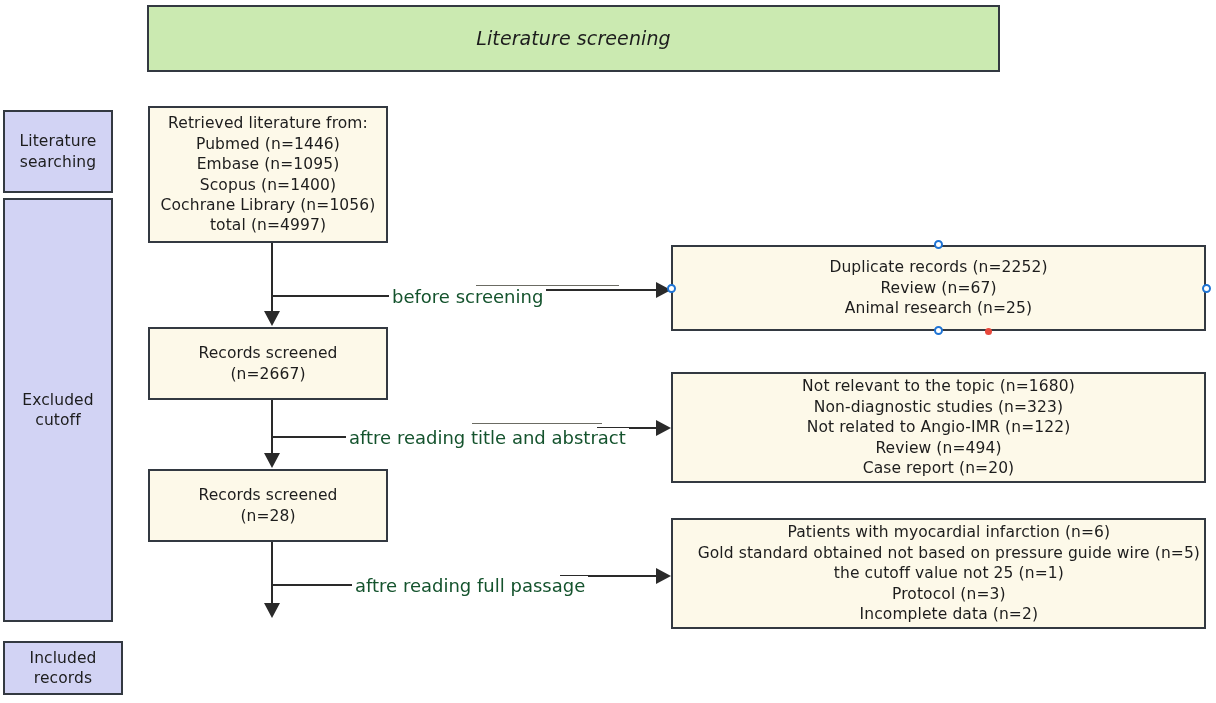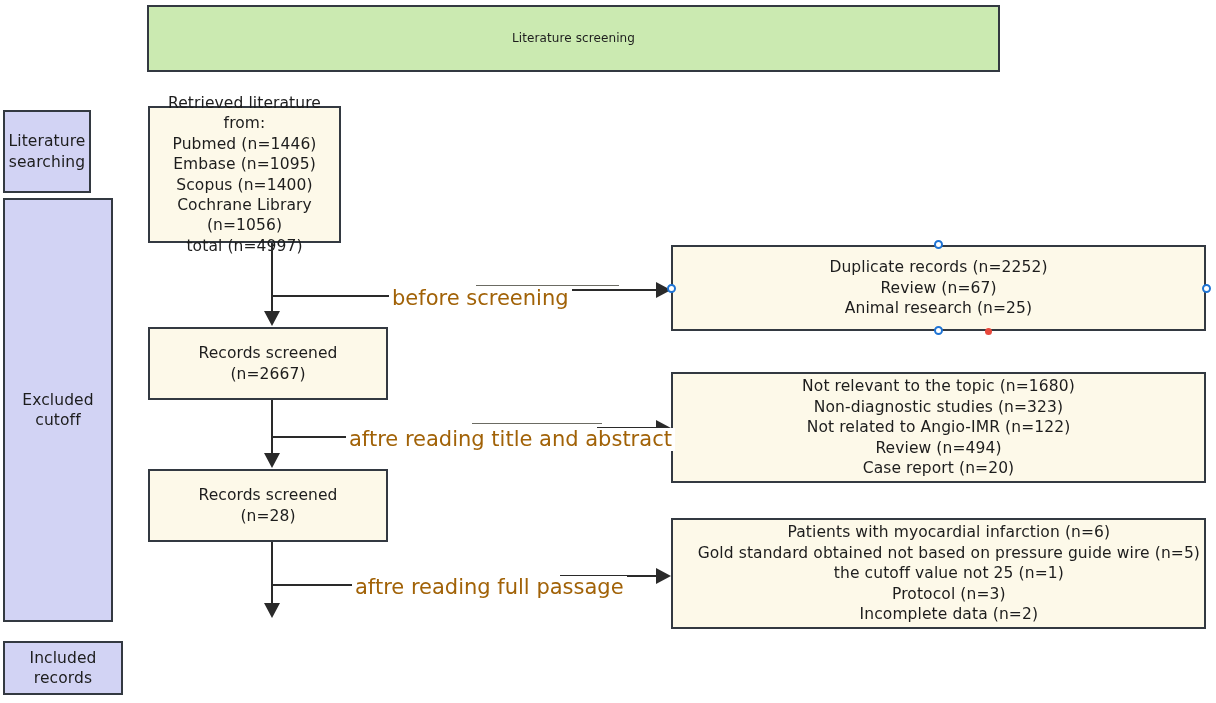--- a/index.html
+++ b/index.html
@@ -33,21 +33,21 @@
     font-size: 15.5px;
     line-height: 1.32;
     letter-spacing: 0.1px;
     white-space: pre-line;
     padding: 2px 4px;
   }
   .node.green  { background: #cbeab1; }
   .node.beige  { background: #fdf9e9; }
   .node.lav    { background: #d2d3f4; }
 
-  .node.header { font-size: 12px; }
+  .node.header { font-size: 19px; font-style: italic; }
 
   
   .vline {
     position: absolute;
     width: 0;
     border-left: 2.5px solid #2a2a2a;
   }
   .hline {
     position: absolute;
     height: 0;
@@ -70,22 +70,22 @@
     position: absolute;
     width: 0; height: 0;
     border-top: 8px solid transparent;
     border-bottom: 8px solid transparent;
     border-left: 15px solid #2a2a2a;
   }
 
   
   .edge-label {
     position: absolute;
-    font-size: 21px;
-    color: #a16207;
+    font-size: 18px;
+    color: #14532d;
     background: #ffffff;
     padding: 0 3px;
     white-space: nowrap;
     line-height: 1.1;
   }
 
   
   .handle {
     position: absolute;
     width: 9px;
@@ -104,36 +104,36 @@
 </style>
 </head>
 <body>
 
 <div id="canvas">
 
   <div class="node green header" style="left:147px; top:5px; width:853px; height:67px;">
     <span>Literature screening</span>
   </div>
 
-  <div class="node lav" style="left:3px; top:110px; width:88px; height:83px;">
+  <div class="node lav" style="left:3px; top:110px; width:110px; height:83px;">
     <span>Literature
 searching</span>
   </div>
 
   <div class="node lav" style="left:3px; top:198px; width:110px; height:424px;">
     <span>Excluded
 cutoff</span>
   </div>
 
   <div class="node lav" style="left:3px; top:641px; width:120px; height:54px;">
     <span>Included
 records</span>
   </div>
 
-  <div class="node beige" style="left:148px; top:106px; width:193px; height:137px;">
+  <div class="node beige" style="left:148px; top:106px; width:240px; height:137px;">
     <span>Retrieved literature from:
 Pubmed (n=1446)
 Embase (n=1095)
 Scopus (n=1400)
 Cochrane Library (n=1056)
 total (n=4997)</span>
   </div>
 
   <div class="node beige" style="left:148px; top:327px; width:240px; height:73px;">
     <span>Records screened

